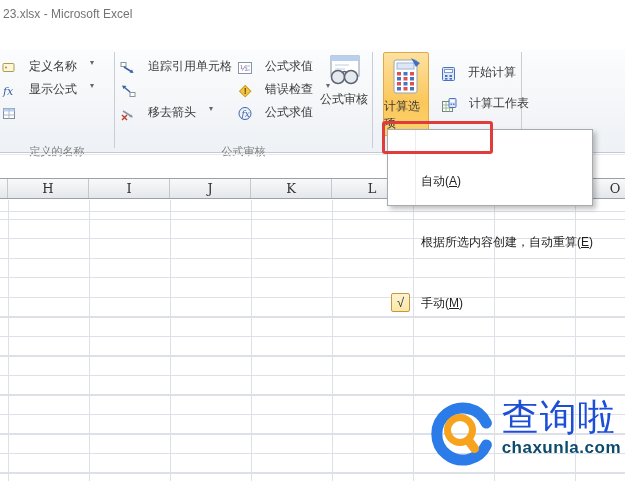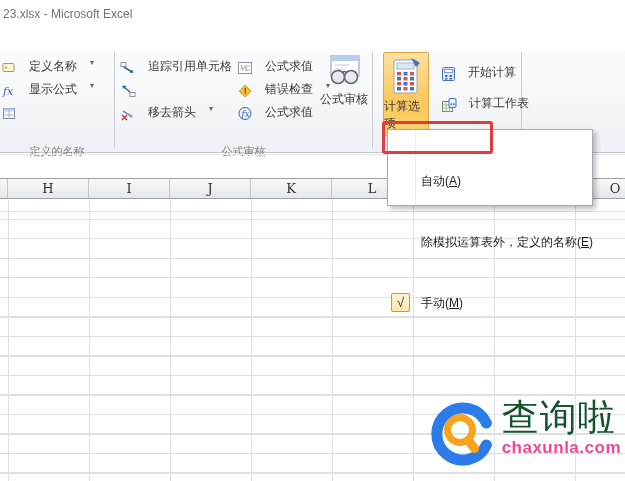--- a/index.html
+++ b/index.html
@@ -59,22 +59,22 @@
   .grid{position:absolute;left:0;top:200px;width:625px;height:281px;
         background-image:
           repeating-linear-gradient(to right,#dde1e7 0 1px,transparent 1px 81px),
           repeating-linear-gradient(to bottom,#dde1e7 0 1px,transparent 1px 19.5px);
         background-position:8px 19px,0 19px;}
 
   
   .wm{position:absolute;right:4px;bottom:10px;display:flex;align-items:flex-start;z-index:10;}
   .wm .txtcol{display:flex;flex-direction:column;margin-left:2px;}
   .wm .brand{font-family:"DejaVu Serif",serif;font-size:37px;line-height:1.15;
-             color:#14532d;letter-spacing:1px;}
-  .wm .domain{font-size:17px;font-weight:bold;color:#ec4899;letter-spacing:.5px;margin-top:-2px;}
+             color:#1d4ed8;letter-spacing:1px;}
+  .wm .domain{font-size:17px;font-weight:bold;color:#0c4a6e;letter-spacing:.5px;margin-top:-2px;}
 
   .ic{display:inline-flex;align-items:center;justify-content:center;}
   svg{display:block;}
 </style>
 </head>
 <body>
 
 <div class="app">
 
   <div class="titlebar">
@@ -278,21 +278,21 @@
   </div>
 
   <div class="menu">
     <div class="iconcol"></div>
     <div class="mitem">
       <span>自动(</span>
         <span class="key">A</span>
         <span>)</span>
     </div>
     <div class="mitem">
-      <span>除模拟运算表外，定义的名称(</span>
+      <span>根据所选内容创建，自动重算(</span>
         <span class="key">E</span>
         <span>)</span>
     </div>
     <div class="mitem">
       <span class="mcheck">√</span>
       <span>手动(</span>
         <span class="key">M</span>
         <span>)</span>
     </div>
   </div>

